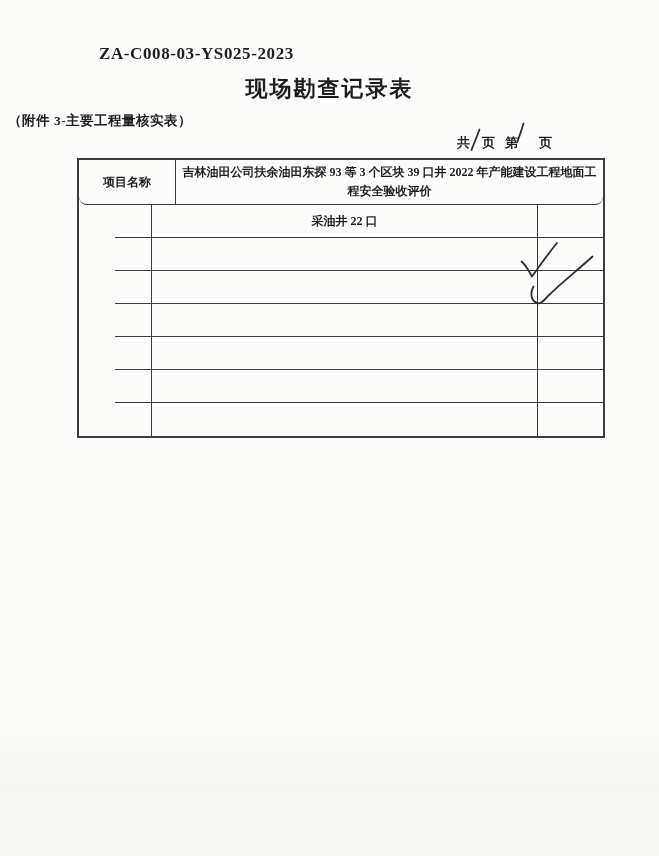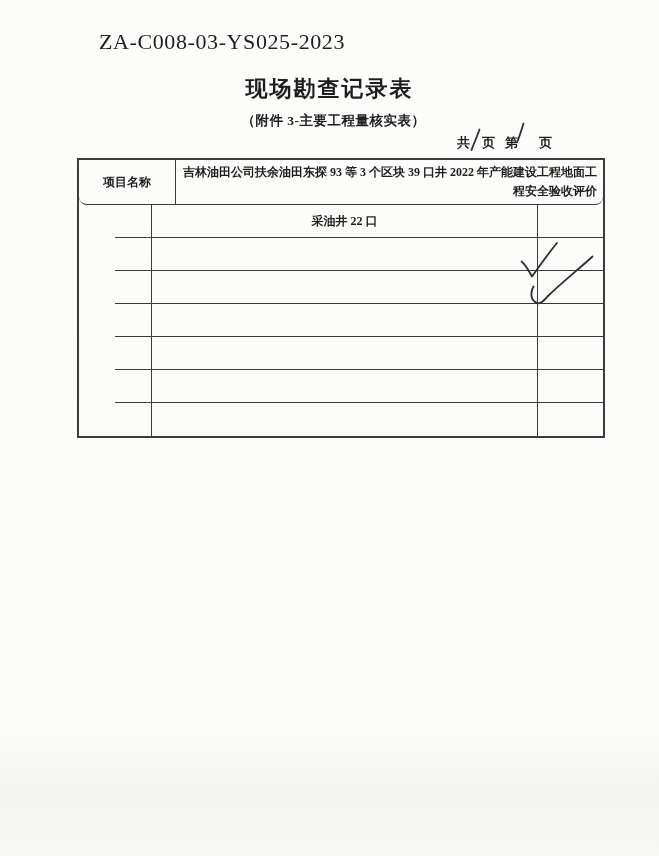--- a/index.html
+++ b/index.html
@@ -11,38 +11,38 @@
   }
   .page {
     position: relative;
     width: 659px;
     height: 856px;
     overflow: hidden;
     background: linear-gradient(180deg, #fcfcfb 0%, #fbfbfa 86%, #f5f5f4 92%, #f8f8f7 100%);
   }
   .doc-code {
     position: absolute;
-    left: 99px; top: 29px;
-    font-size: 22px;
-    font-weight: normal;
+    left: 99px; top: 44px;
+    font-size: 17px;
+    font-weight: bold;
     letter-spacing: 0.6px;
     white-space: nowrap;
   }
   .form-title {
     position: absolute;
     left: 0; right: 0; top: 74px;
     text-align: center;
     font-size: 22px;
     font-weight: bold;
     letter-spacing: 2px;
   }
   .form-subtitle {
     position: absolute;
     left: 8px; right: 0; top: 112px;
-    text-align: center;
+    text-align: left;
     font-size: 13.5px;
     font-weight: bold;
     letter-spacing: 0.5px;
   }
   .pagination {
     position: absolute;
     left: 0; top: 134px;
     width: 659px; height: 18px;
     font-size: 13px;
     font-weight: bold;
@@ -68,21 +68,21 @@
     align-items: center;
     justify-content: center;
     text-align: center;
     font-size: 12px;
     font-weight: 600;
     line-height: 1.55;
   }
   .cell:last-child { border-right: none; }
   .row-project { height: 45px; border-radius: 8px; }
   .row-project .label-cell { width: 97px; }
-  .row-project .value-cell { flex: 1; padding: 18px 6px; text-align: right; }
+  .row-project .value-cell { flex: 1; padding: 18px 6px; }
   .row-header  { height: 41px; }
   .c-index  { width: 37px; }
   .c-content{ width: 386px; padding: 0 6px; }
   .c-status { flex: 1; }
   .row-data { height: 33px; margin-left: 36px; }
 
   .ink-overlay {
     position: absolute;
     left: 0; top: 0;
     pointer-events: none;

